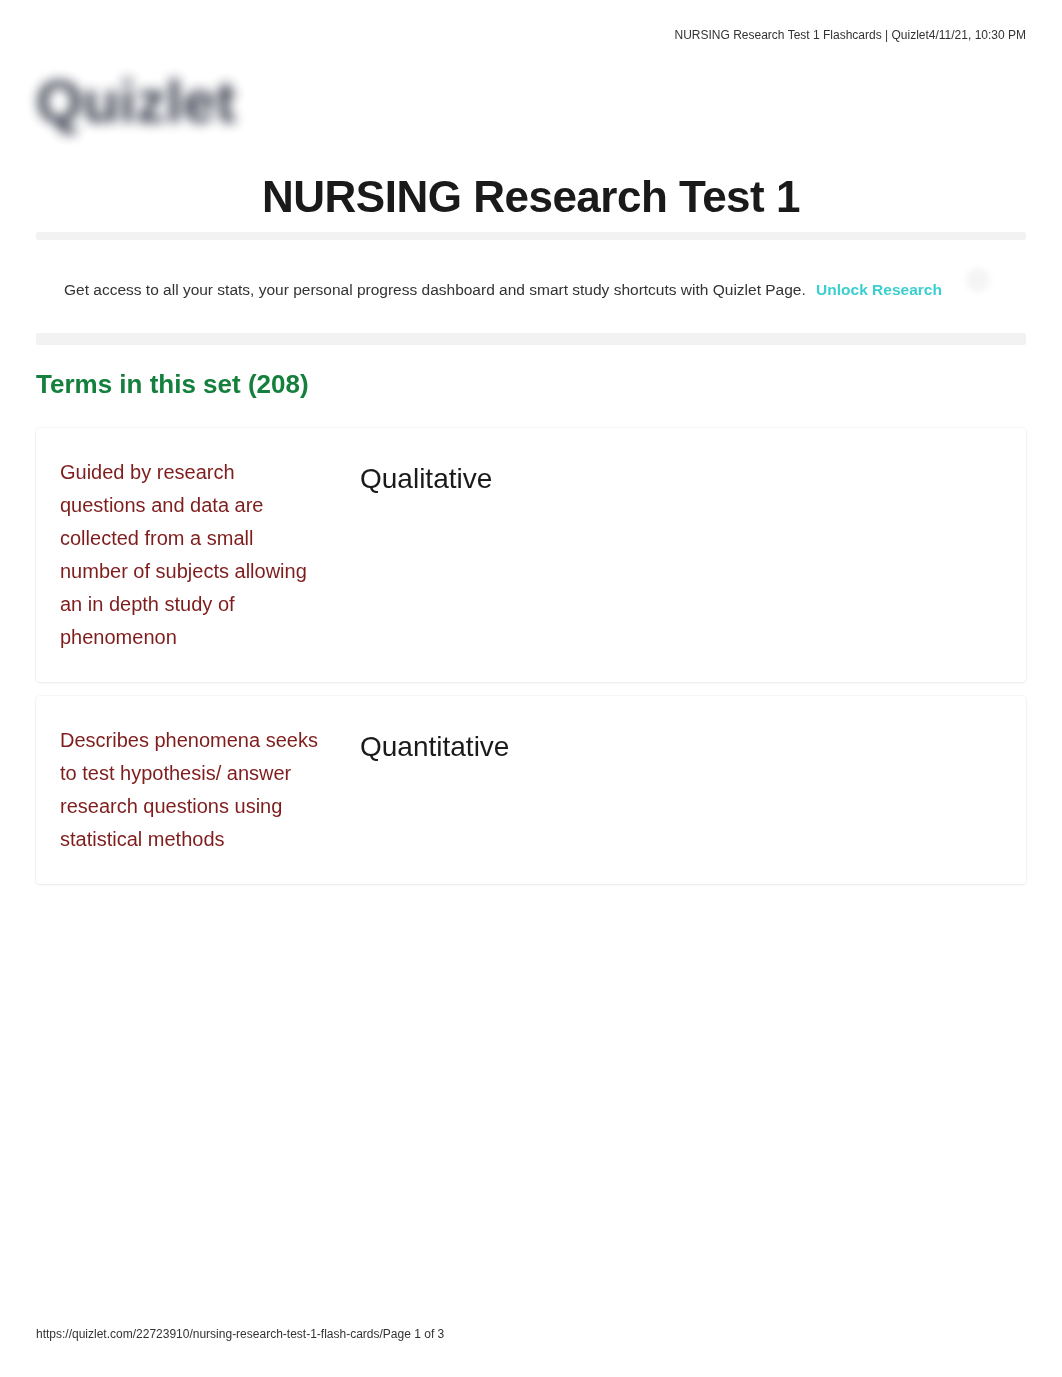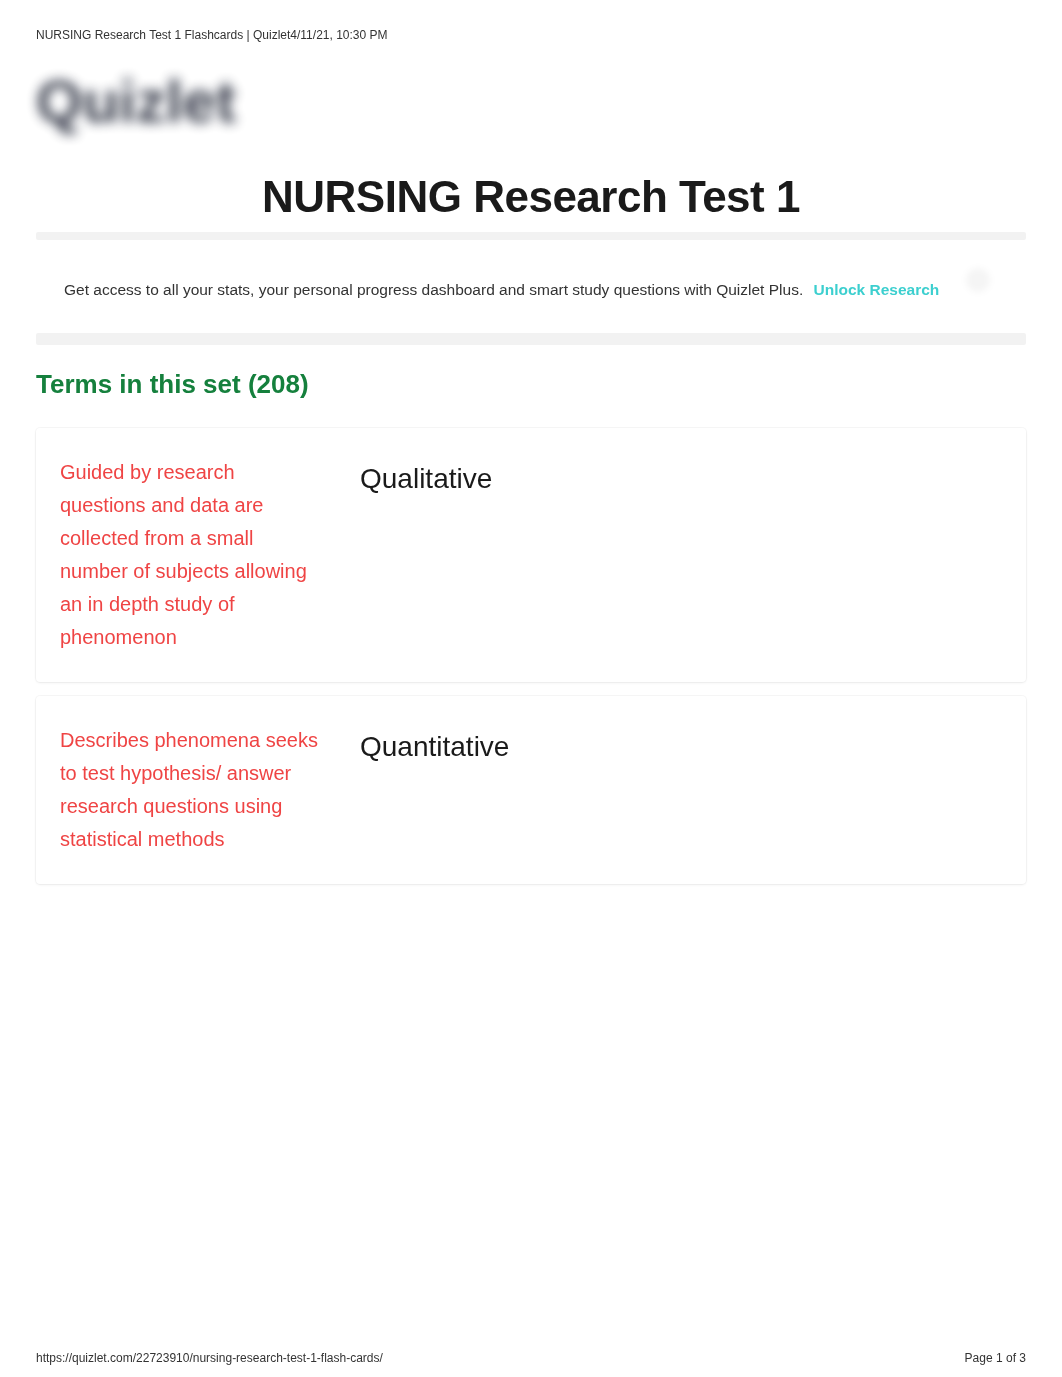--- a/index.html
+++ b/index.html
@@ -10,21 +10,21 @@
     body {
       font-family: -apple-system, BlinkMacSystemFont, "Segoe UI", Helvetica, Arial, sans-serif;
       background: #ffffff;
       width: 1062px;
       height: 1377px;
       position: relative;
       padding: 28px 36px;
     }
     .header-meta {
       display: flex;
-      justify-content: flex-start;
+      justify-content: flex-end;
       font-size: 12px;
       color: #333;
       margin-bottom: 25px;
     }
     .logo-container {
       margin-bottom: 35px;
     }
     .logo {
       width: 250px;
       height: 70px;
@@ -102,35 +102,35 @@
       gap: 40px;
     }
     .card.alt-layout .card-term {
       text-align: center;
     }
     .card-term {
       width: 260px;
       flex-shrink: 0;
       font-size: 20px;
       line-height: 1.65;
-      color: #ef4444;
+      color: #7f1d1d;
     }
     .card-def {
       flex: 1;
       font-size: 28px;
       line-height: 1.65;
       color: #1a1a1a;
     }
     .footer-meta {
       position: absolute;
-      bottom: 12px;
+      bottom: 36px;
       left: 36px;
       right: 36px;
       display: flex;
-      justify-content: space-between;
+      justify-content: flex-start;
       font-size: 12px;
       color: #333;
     }
   </style>
 </head>
 <body>
 
 <div class="header-meta">
   <span>NURSING Research Test 1 Flashcards | Quizlet</span>
   <span>4/11/21, 10:30 PM</span>
@@ -142,21 +142,21 @@
       <text x="0" y="55">Quizlet</text>
     </svg>
   </div>
 </div>
 
 <h1 class="page-title">NURSING Research Test 1</h1>
 <div class="title-divider"></div>
 
 <div class="promo-box">
   <div class="close-spot"></div>
-  <span>Get access to all your stats, your personal progress dashboard and smart study questions with Quizlet Plus.</span>
+  <span>Get access to all your stats, your personal progress dashboard and smart study shortcuts with Quizlet Page.</span>
   <span class="unlock-link">Unlock Research</span>
 </div>
 
 <div class="section-divider"></div>
 
 <h2 class="terms-heading">Terms in this set (208)</h2>
 
 <div class="card-list">
   <div class="card">
     <div class="card-term">Guided by research questions and data are collected from a small number of subjects allowing an in depth study of phenomenon</div>

